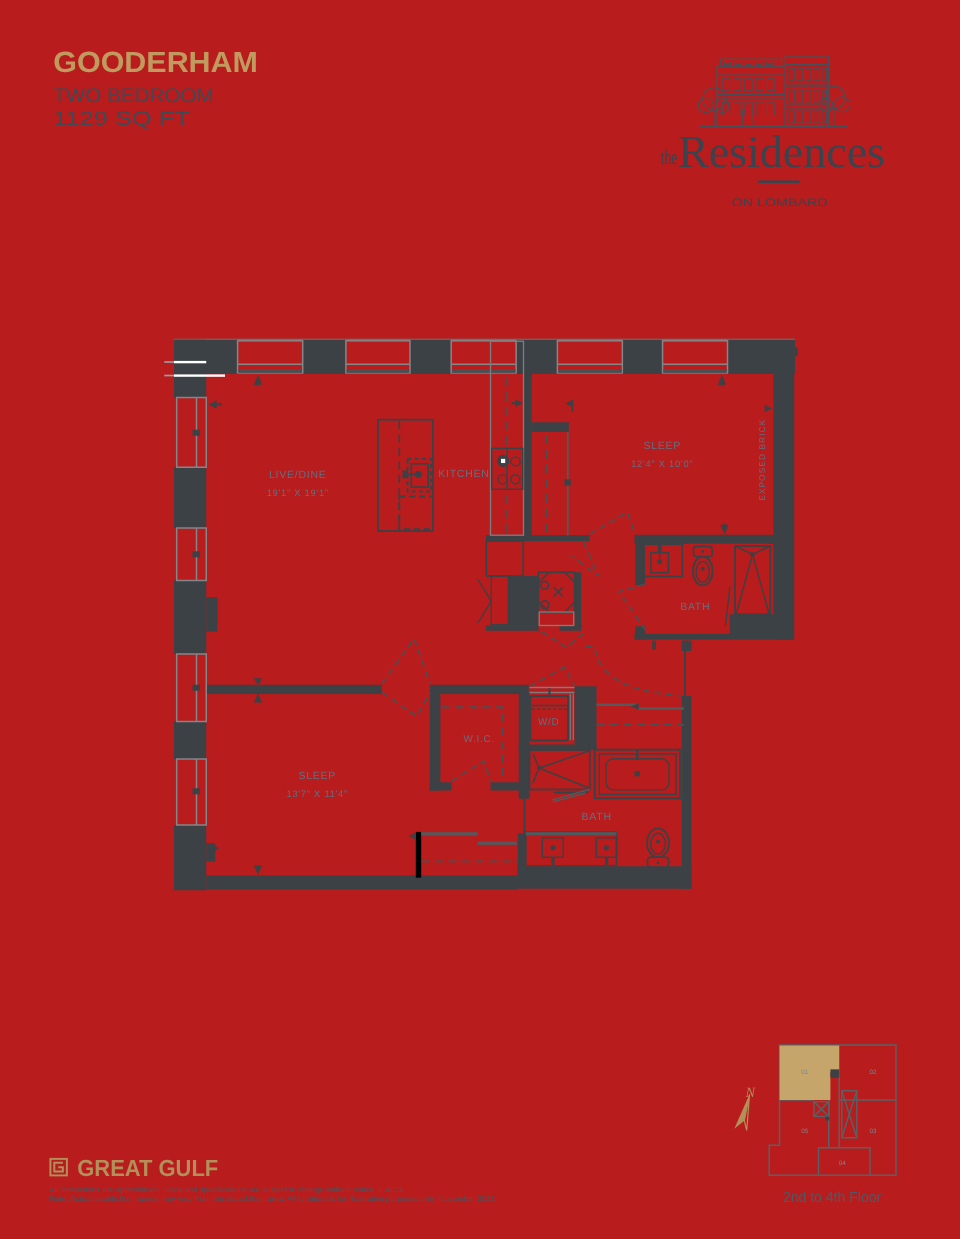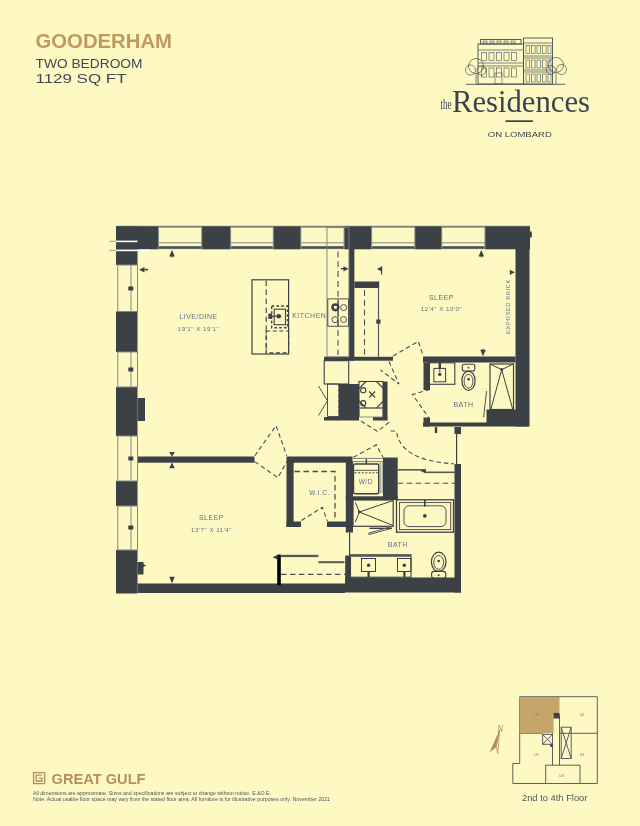--- a/index.html
+++ b/index.html
@@ -1,16 +1,16 @@
 <!DOCTYPE html>
 <html><head>
 <meta charset="utf-8">
 <style>
   html,body{margin:0;padding:0;background:#ffffff;}
-  #page{position:relative;width:640px;height:826px;background:#fef9c3;overflow:hidden;
+  #page{position:relative;width:640px;height:826px;background:#b91c1c;overflow:hidden;
         font-family:"Liberation Sans", sans-serif;}
   svg{display:block;}
 </style>
 </head>
 <body>
 <div id="page">
 <svg width="640" height="826" viewBox="0 0 640 826" xmlns="http://www.w3.org/2000/svg">
 
 <text x="35.5" y="48.3" font-size="19.5" font-weight="bold" fill="#c09a5e" textLength="136.5" lengthAdjust="spacingAndGlyphs">GOODERHAM</text>
 

